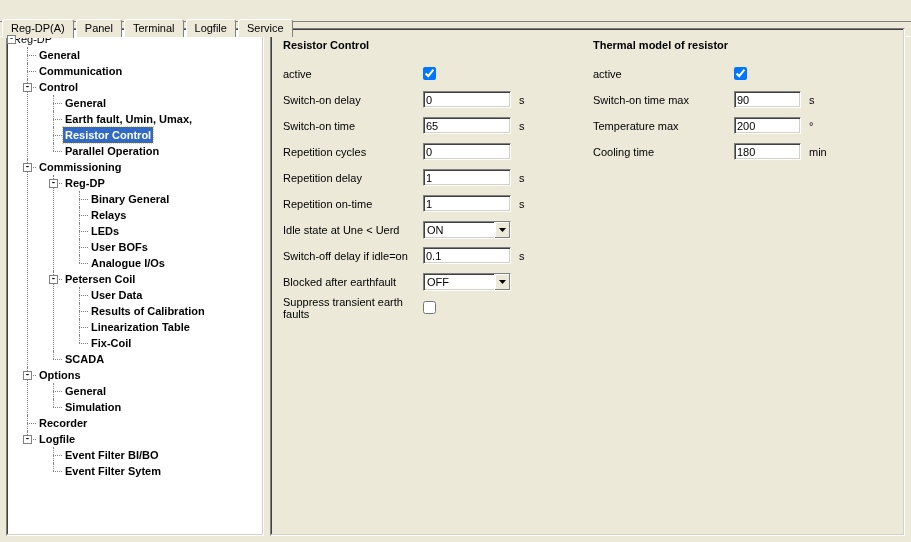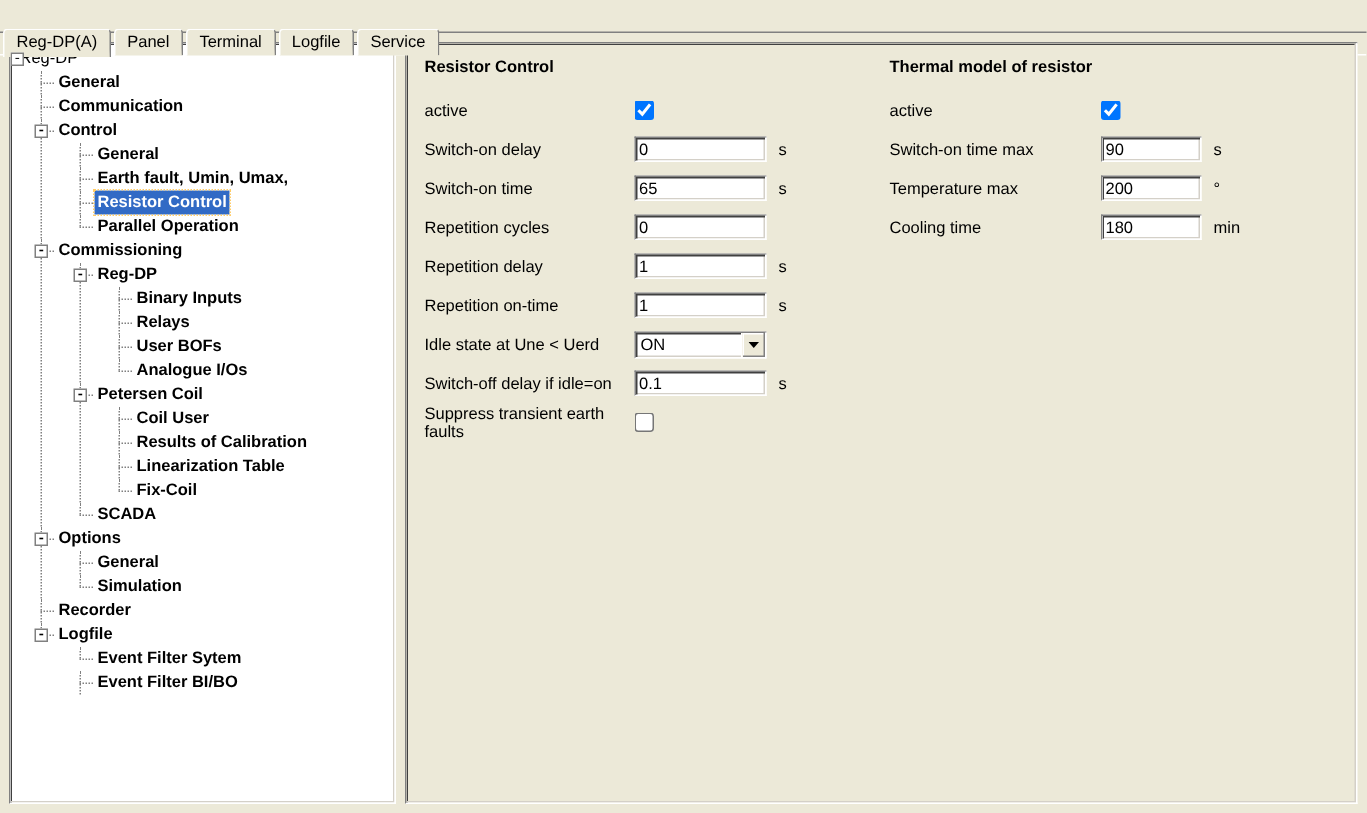--- a/index.html
+++ b/index.html
@@ -278,31 +278,32 @@
             </ul>
           </li>
           <li class="tree-node">
             <span class="expander">-</span>
             <span class="node-label">Commissioning</span>
             <ul class="tree">
               <li class="tree-node">
                 <span class="expander">-</span>
                 <span class="node-label">Reg-DP</span>
                 <ul class="tree">
-                  <li class="tree-node"><span class="node-label">Binary Inputs</span></li>
+                  <li class="tree-node"><span class="node-label">Binary General</span></li>
                   <li class="tree-node"><span class="node-label">Relays</span></li>
+                  <li class="tree-node"><span class="node-label">LEDs</span></li>
                   <li class="tree-node"><span class="node-label">User BOFs</span></li>
                   <li class="tree-node last"><span class="node-label">Analogue I/Os</span></li>
                 </ul>
               </li>
               <li class="tree-node">
                 <span class="expander">-</span>
                 <span class="node-label">Petersen Coil</span>
                 <ul class="tree">
-                  <li class="tree-node"><span class="node-label">Coil User</span></li>
+                  <li class="tree-node"><span class="node-label">User Data</span></li>
                   <li class="tree-node"><span class="node-label">Results of Calibration</span></li>
                   <li class="tree-node"><span class="node-label">Linearization Table</span></li>
                   <li class="tree-node last"><span class="node-label">Fix-Coil</span></li>
                 </ul>
               </li>
               <li class="tree-node last"><span class="node-label">SCADA</span></li>
             </ul>
           </li>
           <li class="tree-node">
             <span class="expander">-</span>
@@ -310,22 +311,22 @@
             <ul class="tree">
               <li class="tree-node"><span class="node-label">General</span></li>
               <li class="tree-node last"><span class="node-label">Simulation</span></li>
             </ul>
           </li>
           <li class="tree-node"><span class="node-label">Recorder</span></li>
           <li class="tree-node last">
             <span class="expander">-</span>
             <span class="node-label">Logfile</span>
             <ul class="tree">
+              <li class="tree-node"><span class="node-label">Event Filter BI/BO</span></li>
               <li class="tree-node last"><span class="node-label">Event Filter Sytem</span></li>
-              <li class="tree-node"><span class="node-label">Event Filter BI/BO</span></li>
             </ul>
           </li>
         </ul>
       </li>
     </ul>
   </div>
 
   <div class="form-pane">
     <div class="columns">
 
@@ -389,20 +390,34 @@
           <span class="unit"></span>
         </div>
         <div class="row">
           <span class="lab">Switch-off delay if idle=on</span>
           <span class="ctl">
               <input class="txt" value="0.1" style="">
             </span>
           <span class="unit">s</span>
         </div>
         <div class="row">
+          <span class="lab">Blocked after earthfault</span>
+          <span class="ctl">
+            <div class="combo">
+              <span class="combo-text">OFF</span>
+              <span class="combo-btn">
+                <svg width="7" height="4" viewBox="0 0 7 4">
+                    <polygon points="0,0 7,0 3.5,4" fill="#000"></polygon>
+                  </svg>
+              </span>
+            </div>
+          </span>
+          <span class="unit"></span>
+        </div>
+        <div class="row">
           <span class="lab">Suppress transient earth faults</span>
           <span class="ctl">
               <input type="checkbox" class="chk" style="">
             </span>
           <span class="unit"></span>
         </div>
       </div>
 
       <div class="col right">
         <div class="section-title">Thermal model of resistor</div>

